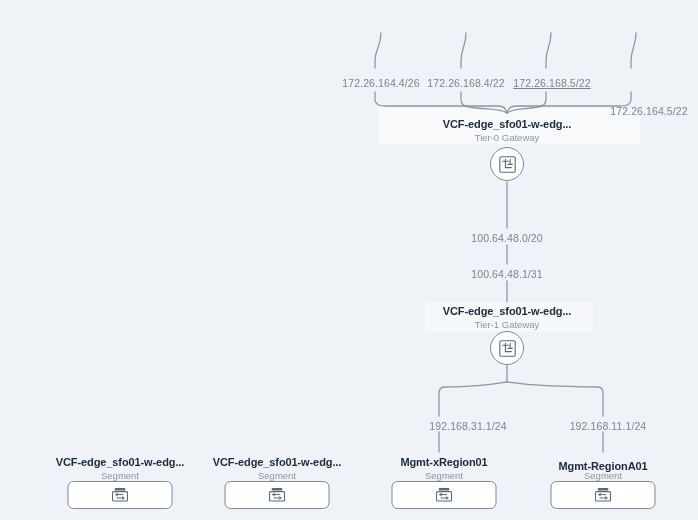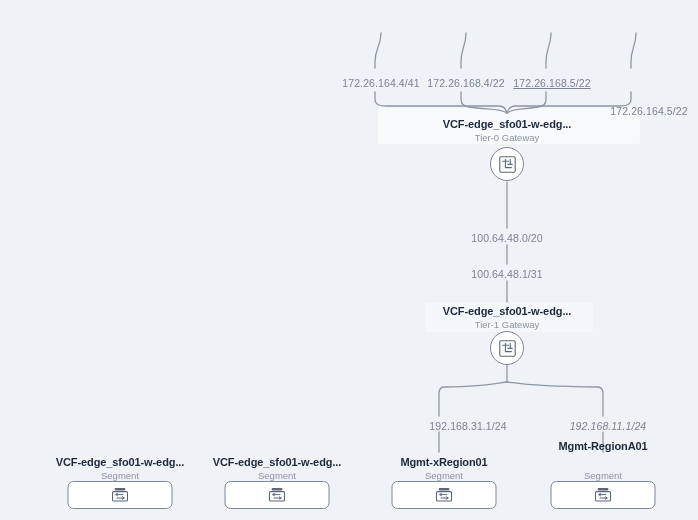--- a/index.html
+++ b/index.html
@@ -132,21 +132,21 @@
       <path d="M 507 382 C 500 382, 496 386, 444 387
                C 440 387, 439 390, 439 394 L 439 416"></path>
       <path d="M 507 382 C 514 382, 518 386, 598 387
                C 602 387, 603 390, 603 394 L 603 416"></path>
 
       <path d="M 439 432 L 439 452"></path>
       <path d="M 603 432 L 603 452"></path>
     </g>
   </svg>
 
-  <div class="ip-label" style="left:381px; top:77px;">172.26.164.4/41</div>
+  <div class="ip-label" style="left:381px; top:77px;">172.26.164.4/26</div>
   <div class="ip-label" style="left:466px; top:77px;text-align:center;">172.26.168.4/22</div>
   <div class="ip-label" style="left:552px; top:77px;text-decoration:underline;">172.26.168.5/22</div>
   <div class="ip-label" style="left:649px; top:77px;margin-top:28px;">172.26.164.5/22</div>
 
   <div class="node-title" style="left:507px; top:118px;">VCF-edge_sfo01-w-edg...</div>
   <div class="node-sub" style="left:507px; top:132px;">Tier-0 Gateway</div>
   <div class="gw-node" style="left:507px; top:147px;">
     <span>
       <svg width="17" height="17" viewBox="0 0 17 17" xmlns="http://www.w3.org/2000/svg">
         <rect x="0.8" y="0.8" width="15.4" height="15.4" rx="1.2" fill="none" stroke="#5b6778" stroke-width="1.1"></rect>
@@ -175,21 +175,21 @@
           <path d="M 6.4 3.4 L 6.4 11.6"></path>
           <path d="M 6.4 11.6 L 12.4 11.6"></path>
           <path d="M 11.2 3.6 L 11.2 7.4"></path>
           <path d="M 9.0 8.4 L 13.2 8.4"></path>
         </g>
       </svg>
     </span>
   </div>
 
   <div class="ip-label" style="left:444px; top:420px;margin-left:24px;">192.168.31.1/24</div>
-  <div class="ip-label" style="left:608px; top:420px;font-style:italic;">192.168.11.1/24</div>
+  <div class="ip-label" style="left:608px; top:420px;">192.168.11.1/24</div>
 
   <div class="node-title" style="left:120px; top:456px;">VCF-edge_sfo01-w-edg...</div>
   <div class="node-sub" style="left:120px; top:470px;">Segment</div>
   <div class="seg-node" style="left:120px; top:481px;">
     <span>
       <svg width="17" height="16" viewBox="0 0 17 16" xmlns="http://www.w3.org/2000/svg">
         <rect x="3.2" y="1.0" width="10.6" height="2.6" rx="0.8" fill="#5b6778" stroke="none"></rect>
         <rect x="1.0" y="4.6" width="15.0" height="9.4" rx="1.1" fill="none" stroke="#5b6778" stroke-width="1.1"></rect>
         <g stroke="#5b6778" stroke-width="1" fill="none" stroke-linecap="round">
           <path d="M 4.2 7.6 L 11.4 7.6"></path>
@@ -228,21 +228,21 @@
         <g stroke="#5b6778" stroke-width="1" fill="none" stroke-linecap="round">
           <path d="M 4.2 7.6 L 11.4 7.6"></path>
           <path d="M 6.0 6.4 L 4.2 7.6 L 6.0 8.8"></path>
           <path d="M 5.4 11.0 L 12.6 11.0"></path>
           <path d="M 10.8 9.8 L 12.6 11.0 L 10.8 12.2"></path>
         </g>
       </svg>
     </span>
   </div>
 
-  <div class="node-title" style="left:603px; top:440px;">Mgmt-RegionA01</div>
+  <div class="node-title" style="left:603px; top:460px;">Mgmt-RegionA01</div>
   <div class="node-sub" style="left:603px; top:470px;">Segment</div>
   <div class="seg-node" style="left:603px; top:481px;">
     <span>
       <svg width="17" height="16" viewBox="0 0 17 16" xmlns="http://www.w3.org/2000/svg">
         <rect x="3.2" y="1.0" width="10.6" height="2.6" rx="0.8" fill="#5b6778" stroke="none"></rect>
         <rect x="1.0" y="4.6" width="15.0" height="9.4" rx="1.1" fill="none" stroke="#5b6778" stroke-width="1.1"></rect>
         <g stroke="#5b6778" stroke-width="1" fill="none" stroke-linecap="round">
           <path d="M 4.2 7.6 L 11.4 7.6"></path>
           <path d="M 6.0 6.4 L 4.2 7.6 L 6.0 8.8"></path>
           <path d="M 5.4 11.0 L 12.6 11.0"></path>

